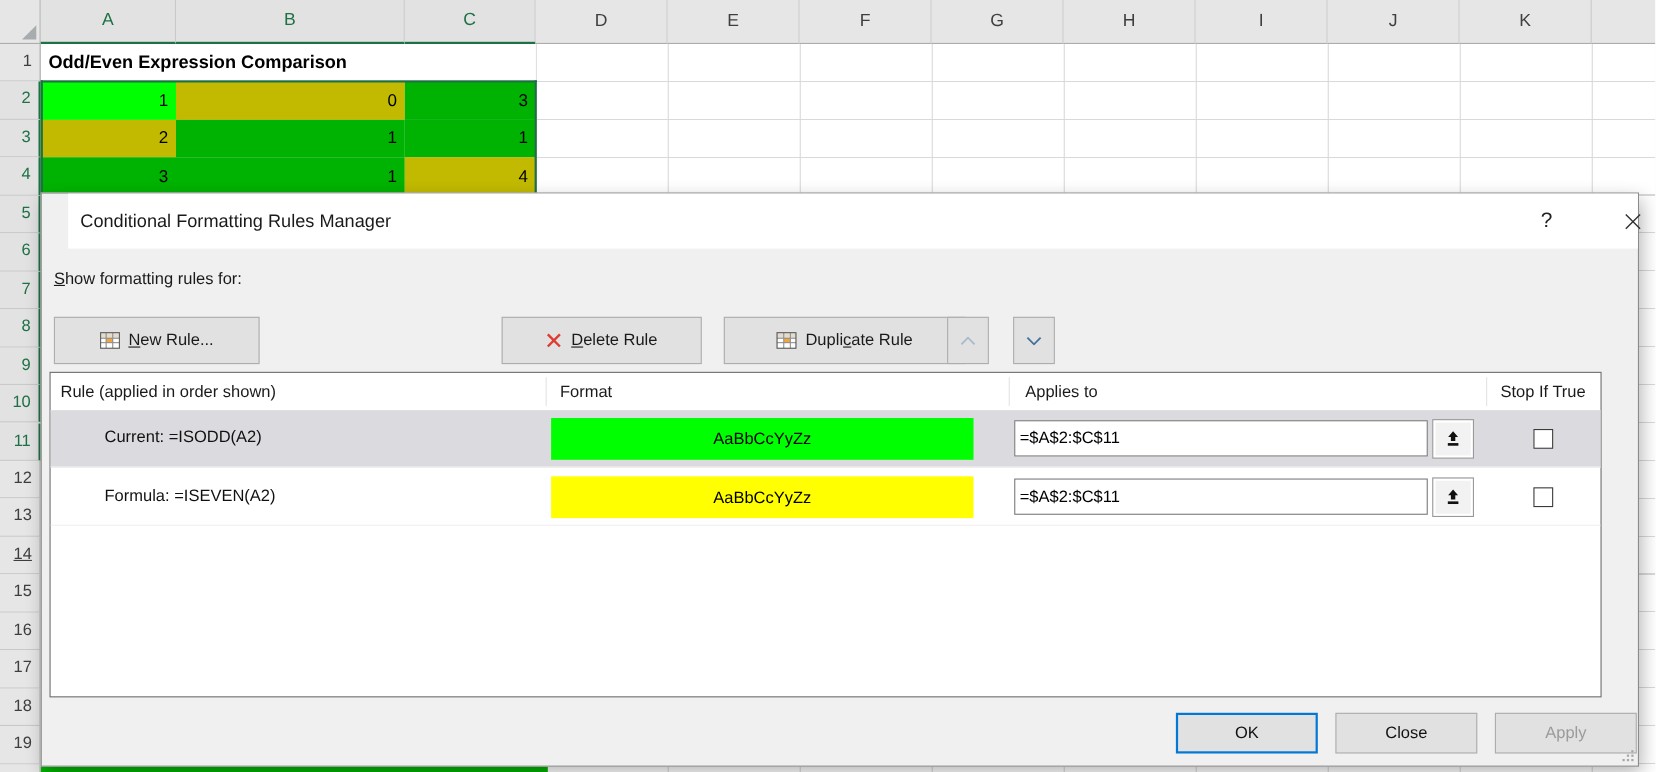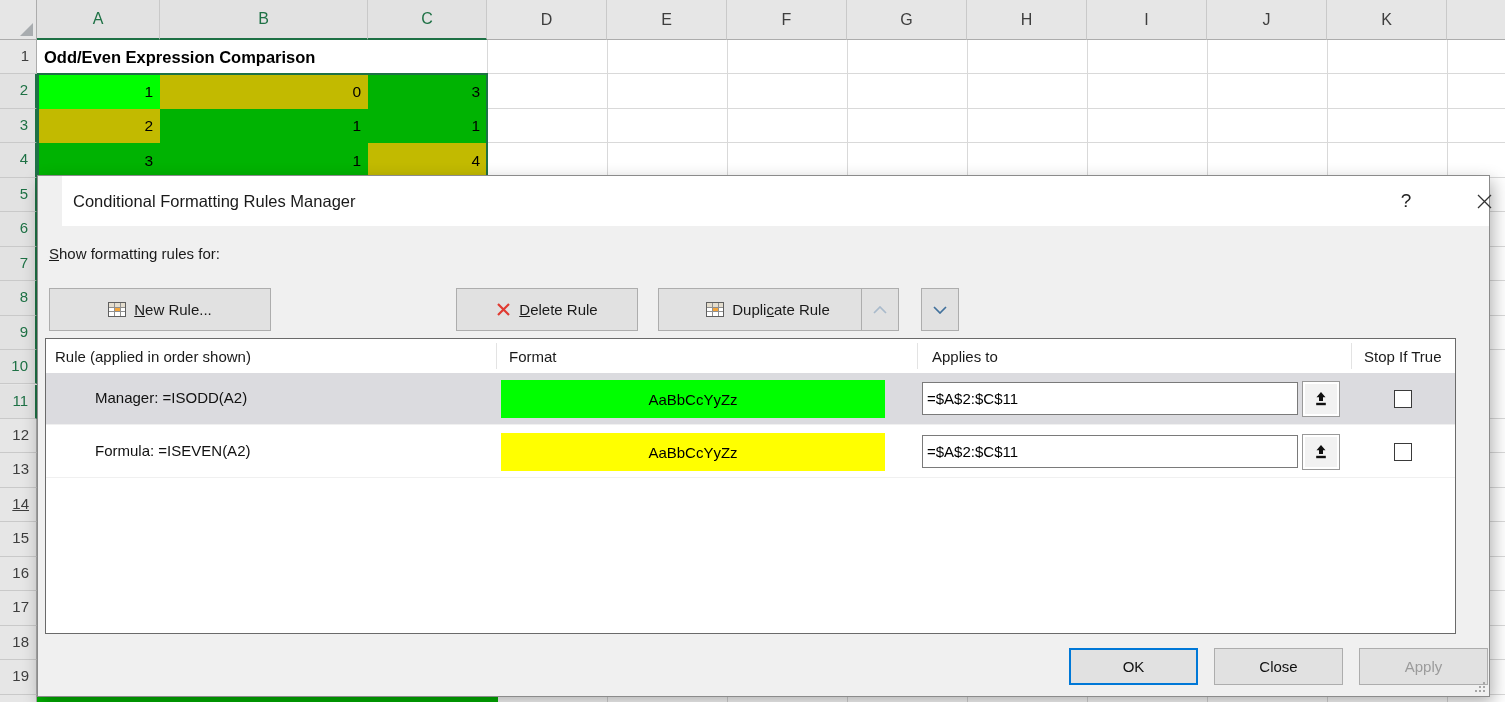--- a/index.html
+++ b/index.html
@@ -137,21 +137,21 @@
       <span id="closebtn" class="capbtn">
         <svg width="15" height="15" viewBox="0 0 15 15">
             <path d="M1 1 L14 14 M14 1 L1 14" stroke="#333" stroke-width="1.3" fill="none"></path>
           </svg>
       </span>
     </div>
 
     <span id="showlbl"><span class="ak">S</span><span>how formatting rules for:</span></span>
 
 
-    <div class="tbtn" style="left:11px;width:222px;">
+    <div class="tbtn" style="left:11px;width:187px;">
       <span class="tblico">
           <i class="h"></i>
           <i class="h"></i>
           <i class="h"></i>
           <i></i>
           <i class="o"></i>
           <i></i>
           <i></i>
           <i></i>
           <i></i>
@@ -193,21 +193,21 @@
       <span class="lh" style="left:9px;">Rule (applied in order shown)</span>
       <span class="lh" style="left:463px;">Format</span>
       <span class="lh" style="left:886px;">Applies to</span>
       <span class="lh" style="left:1318px;">Stop If True</span>
       <span class="lsep" style="left:450px;"></span>
       <span class="lsep" style="left:871px;"></span>
       <span class="lsep" style="left:1305px;"></span>
       <div id="lhline"></div>
 
       <div class="lrow sel" style="top:34px;height:52px;">
-        <span class="fx" style="top:16px;">Manager: =ISODD(A2)</span>
+        <span class="fx" style="top:16px;">Current: =ISODD(A2)</span>
         <span class="swatch" style="top: 7px; background: rgb(0, 255, 0);">AaBbCcYyZz</span>
         <input class="ainput" style="top: 9px;" value="=$A$2:$C$11">
         <span class="picker" style="top:8px;">
           <svg width="16" height="16" viewBox="0 0 16 16">
               <path d="M8 1 L12.5 6.2 H10 V10 H6 V6.2 H3.5 Z" fill="#111"></path>
               <rect x="3.2" y="11.8" width="9.6" height="2.4" fill="#111"></rect>
             </svg>
         </span>
         <span class="cb" style="top:17px;"></span>
       </div>

